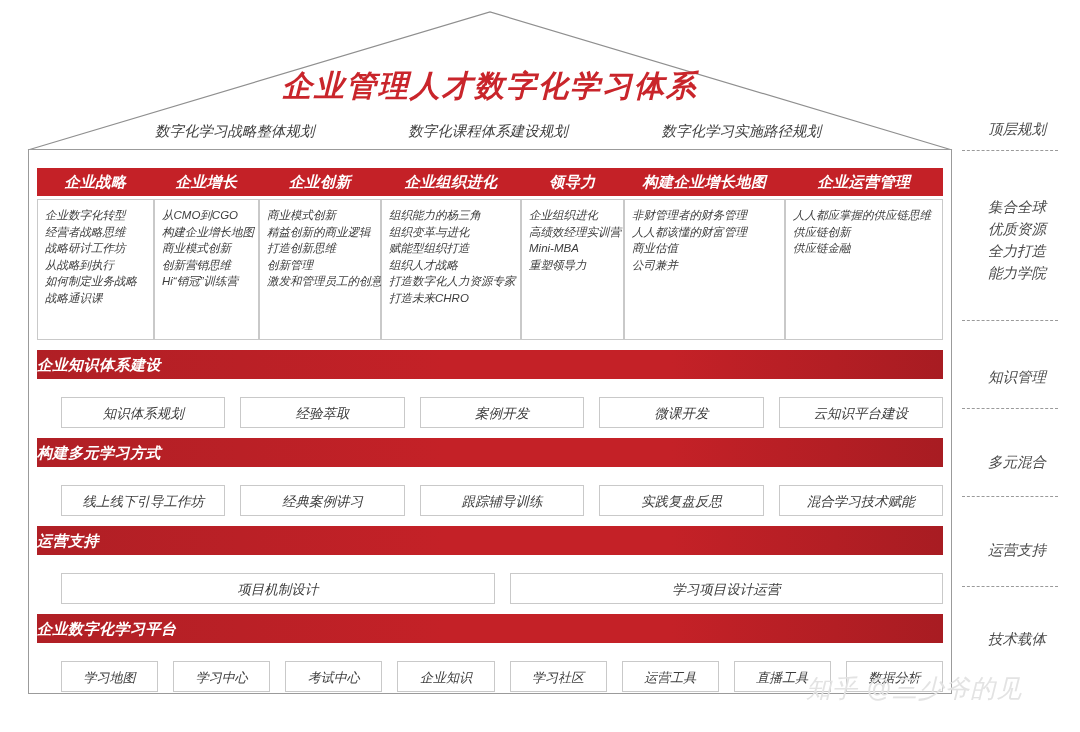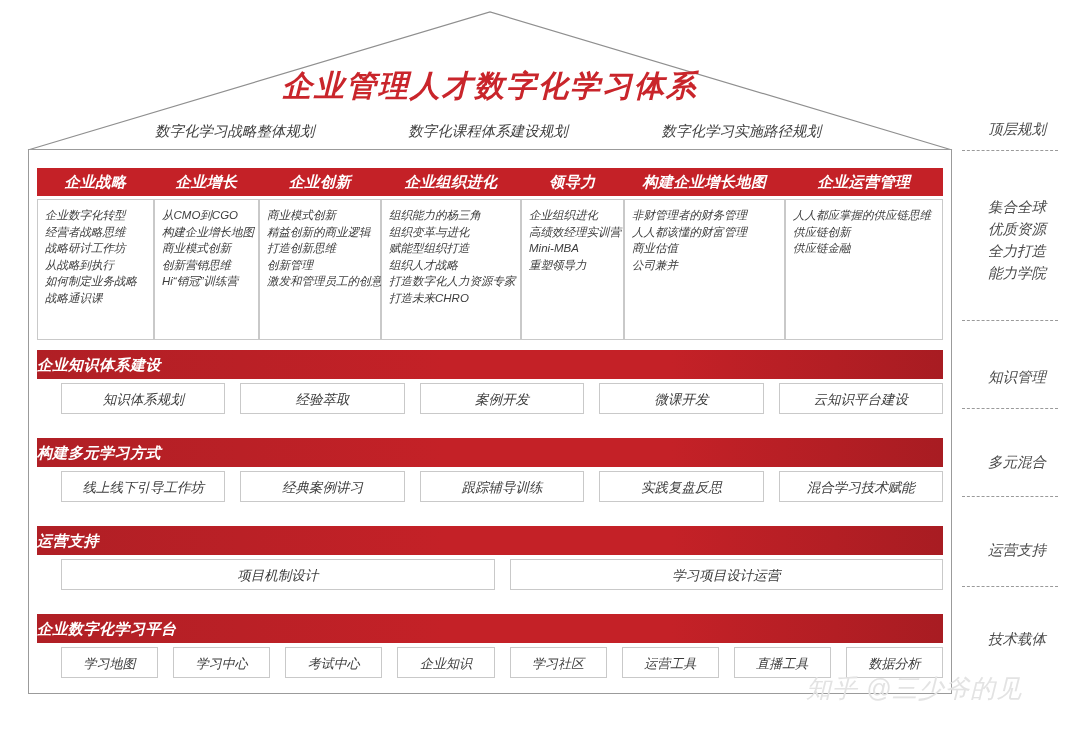--- a/index.html
+++ b/index.html
@@ -78,21 +78,21 @@
   .p5{width:103px}.p6{width:162px}.p7{width:158px}
 
   
   .block{position:absolute;left:0;width:100%;}
   .banner{
     height:29px;line-height:29px;
     background:linear-gradient(90deg,#b01f25 0%,#c42127 45%,#c42127 70%,#a81c22 100%);
     color:#fff;text-align:left;
     font-size:15px;font-weight:bold;letter-spacing:.5px;
   }
-  .cells{display:flex;gap:15px;margin-top:4px;padding-left:24px;}
+  .cells{display:flex;gap:15px;margin-top:18px;padding-left:24px;}
   .cell{
     flex:1 1 0;
     border:1px solid #c9c9c9;
     background:#fff;
     height:31px;line-height:31px;
     text-align:center;
     font-size:13.5px;color:#3c3c3c;
     white-space:nowrap;
     box-sizing:border-box;
   }

